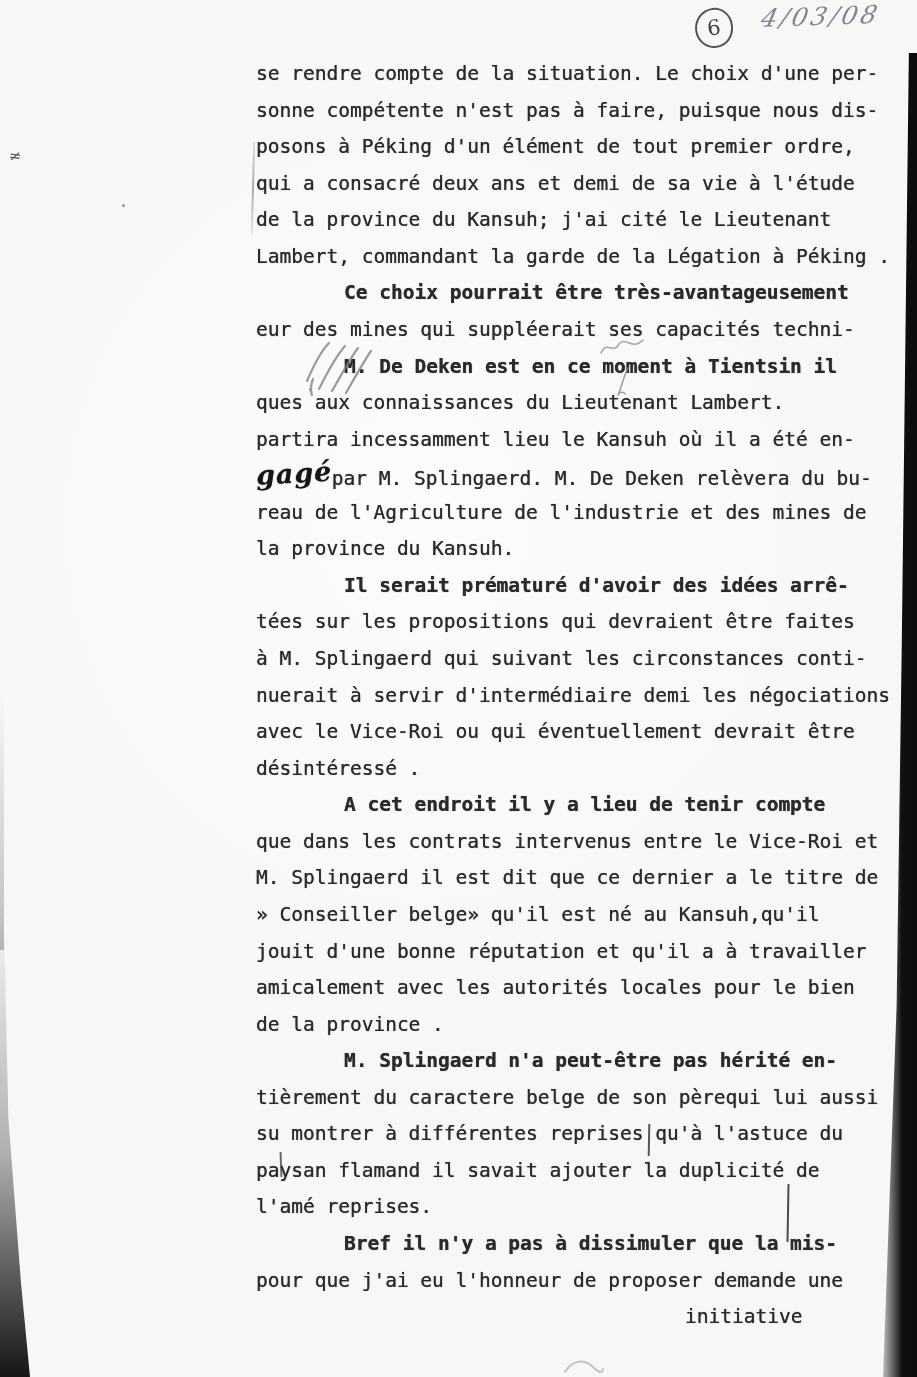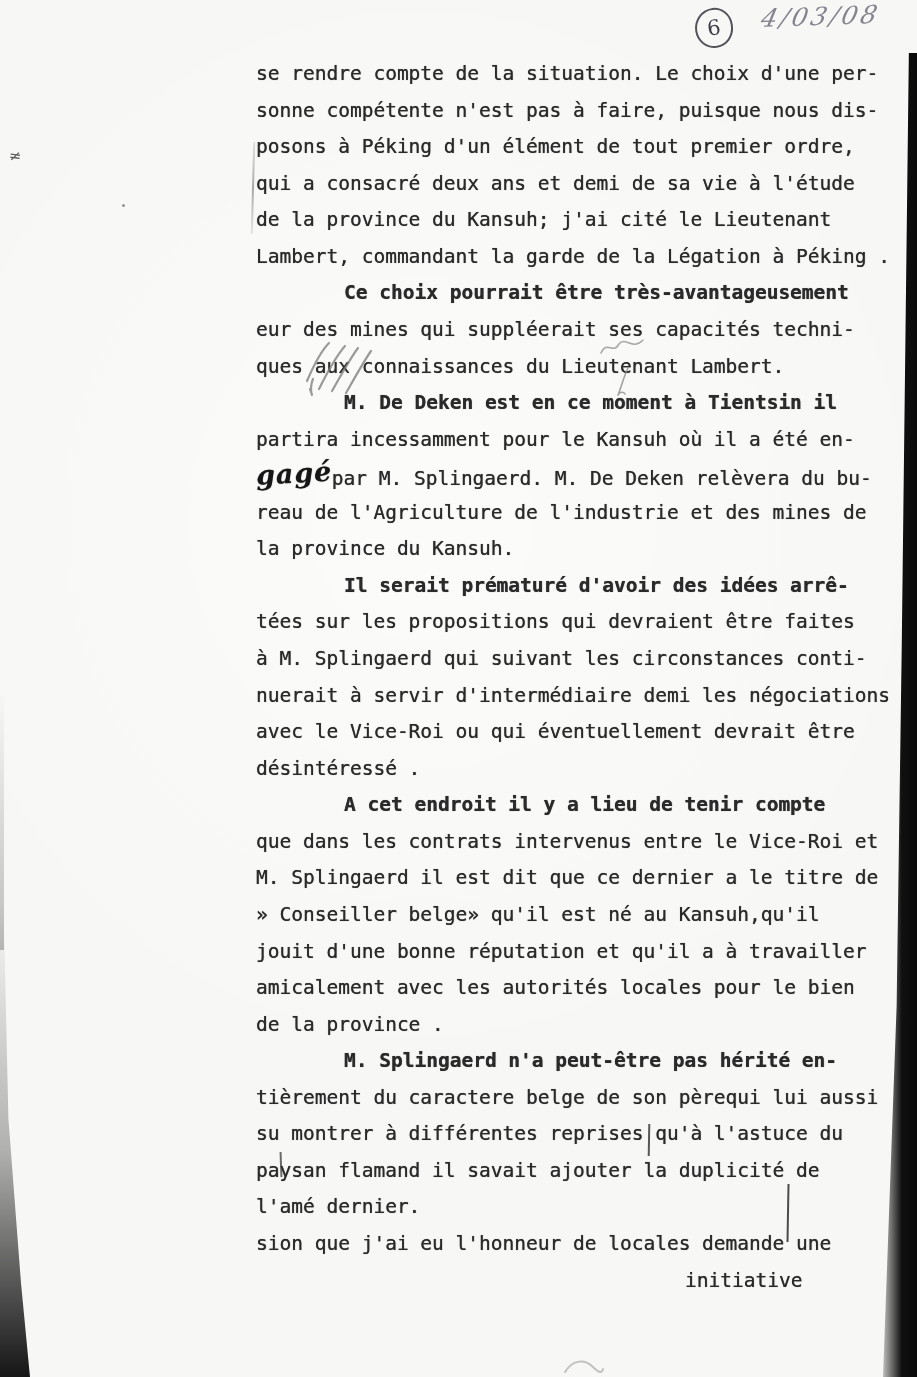--- a/index.html
+++ b/index.html
@@ -83,45 +83,46 @@
 
   <div class="text-block">
       <div class="line">se rendre compte de la situation. Le choix d'une per-</div>
       <div class="line">sonne compétente n'est pas à faire, puisque nous dis-</div>
       <div class="line">posons à Péking d'un élément de tout premier ordre,</div>
       <div class="line">qui a consacré deux ans et demi de sa vie à l'étude</div>
       <div class="line">de la province du Kansuh; j'ai cité le Lieutenant</div>
       <div class="line">Lambert, commandant la garde de la Légation à Péking .</div>
       <div class="line para">Ce choix pourrait être très-avantageusement</div>
       <div class="line">eur des mines qui suppléerait ses capacités techni-</div>
+      <div class="line para">M. De Deken est en ce moment à Tientsin il</div>
       <div class="line">ques aux connaissances du Lieutenant Lambert.</div>
-      <div class="line para">M. De Deken est en ce moment à Tientsin il</div>
-      <div class="line">partira incessamment pour le Kansuh où il a été en-</div>
+      <div class="line">partira incessamment lieu le Kansuh où il a été en-</div>
       <div class="line"><span class="hw">gagé</span> par M. Splingaerd. M. De Deken relèvera du bu-</div>
       <div class="line">reau de l'Agriculture de l'industrie et des mines de</div>
       <div class="line">la province du Kansuh.</div>
       <div class="line para">Il serait prématuré d'avoir des idées arrê-</div>
       <div class="line">tées sur les propositions qui devraient être faites</div>
       <div class="line">à M. Splingaerd qui suivant les circonstances conti-</div>
       <div class="line">nuerait à servir d'intermédiaire demi les négociations</div>
       <div class="line">avec le Vice-Roi ou qui éventuellement devrait être</div>
       <div class="line">désintéressé .</div>
       <div class="line para">A cet endroit il y a lieu de tenir compte</div>
       <div class="line">que dans les contrats intervenus entre le Vice-Roi et</div>
       <div class="line">M. Splingaerd il est dit que ce dernier a le titre de</div>
       <div class="line">» Conseiller belge» qu'il est né au Kansuh,qu'il</div>
       <div class="line">jouit d'une bonne réputation et qu'il a à travailler</div>
       <div class="line">amicalement avec les autorités locales pour le bien</div>
       <div class="line">de la province .</div>
       <div class="line para">M. Splingaerd n'a peut-être pas hérité en-</div>
       <div class="line">tièrement du caractere belge de son pèrequi lui aussi</div>
       <div class="line">su montrer à différentes reprises qu'à l'astuce du</div>
       <div class="line">paysan flamand il savait ajouter la duplicité de</div>
-      <div class="line">l'amé dernier.</div>
-      <div class="line">sion que j'ai eu l'honneur de locales demande une</div>
+      <div class="line">l'amé reprises.</div>
+      <div class="line para">Bref il n'y a pas à dissimuler que la mis-</div>
+      <div class="line">pour que j'ai eu l'honneur de proposer demande une</div>
       <div class="line catchword">initiative</div>
     </div>
 
   <div class="circled-number">
     <span>6</span>
   </div>
 
   <div class="hw-date">4/03/08</div>
 
   <div class="margin-mark">≠</div>

